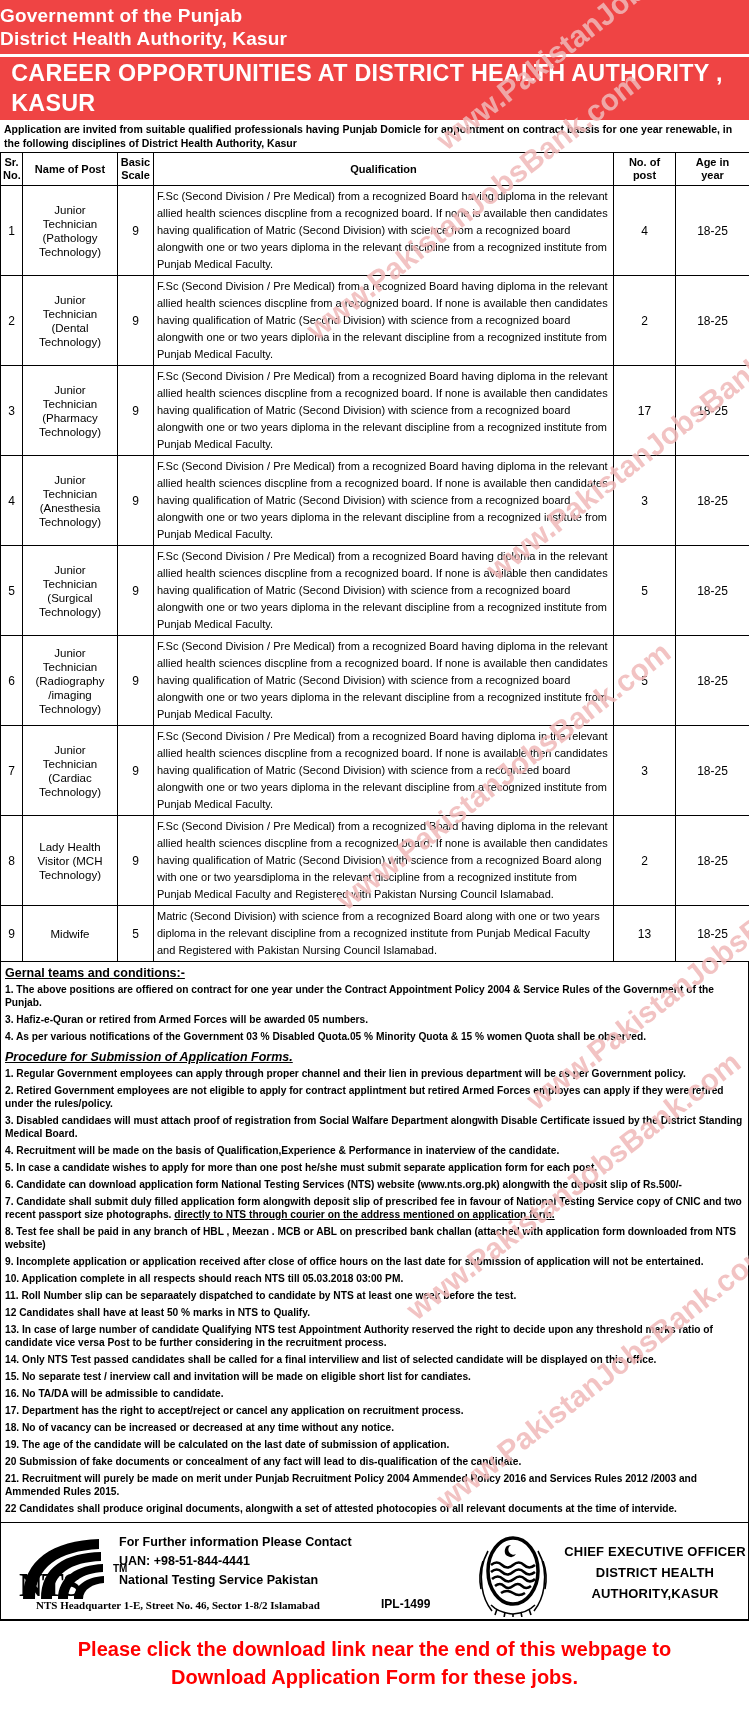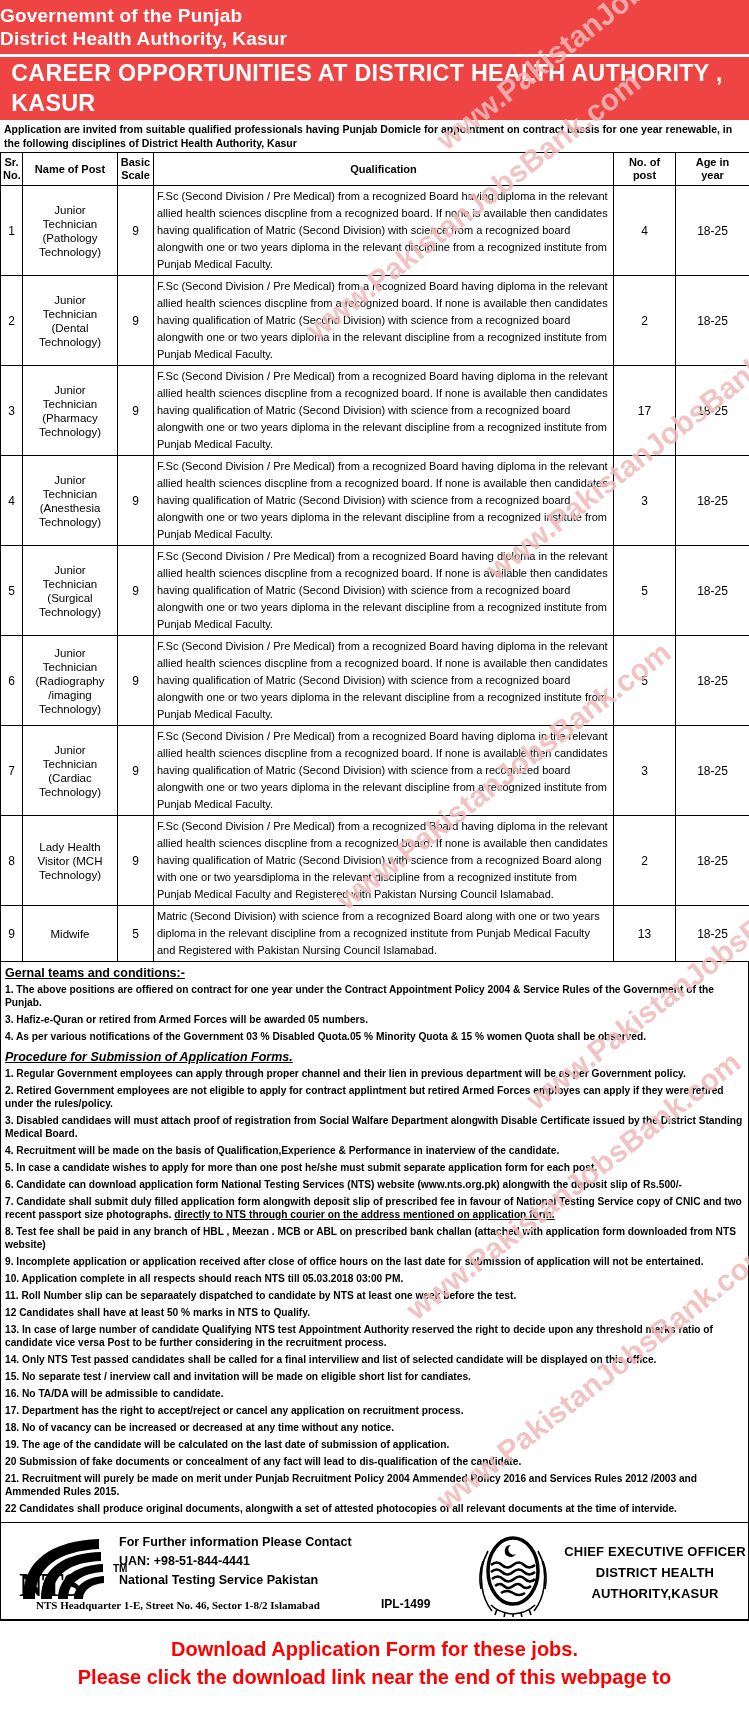--- a/index.html
+++ b/index.html
@@ -352,17 +352,17 @@
     </svg>
 
     <div class="ceo">
       <div>CHIEF EXECUTIVE OFFICER</div>
       <div>DISTRICT HEALTH</div>
       <div>AUTHORITY,KASUR</div>
     </div>
   </div>
 
   <div class="rednote">
+    <div>Please click the download link near the end of this webpage to</div>
     <div>Download Application Form for these jobs.</div>
-    <div>Please click the download link near the end of this webpage to</div>
   </div>
 
 </div>
 
 </body></html>

